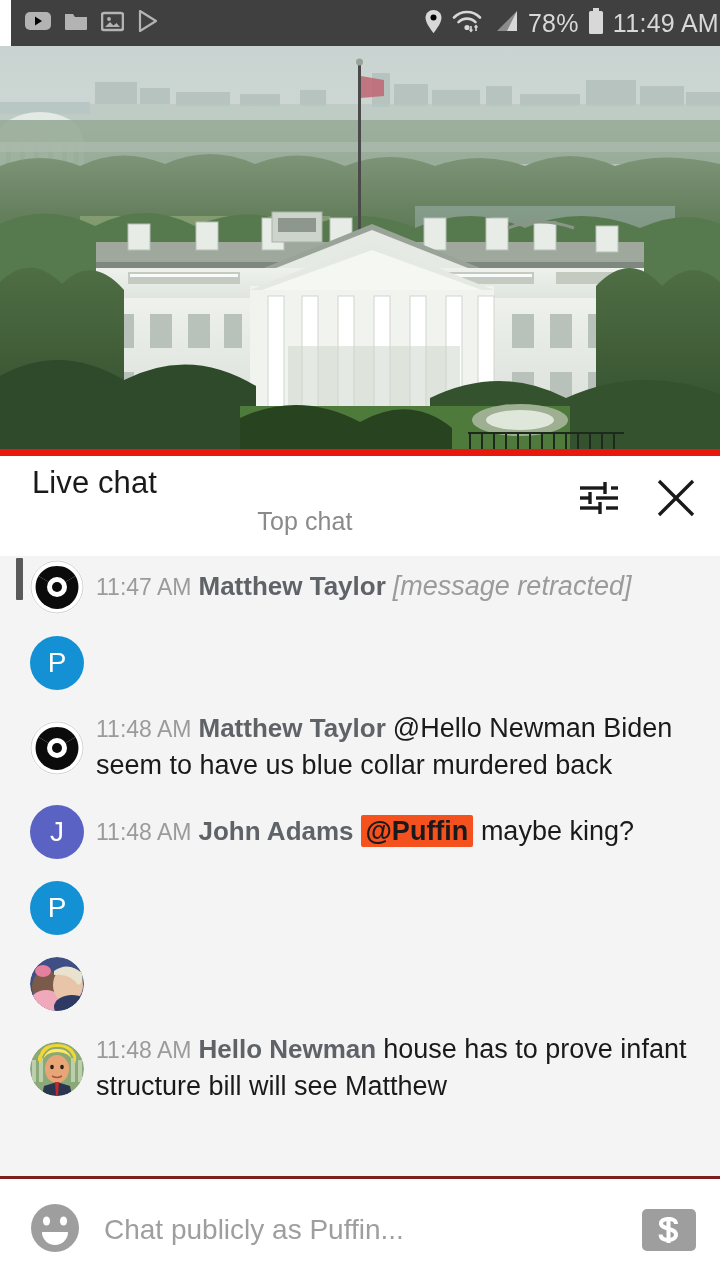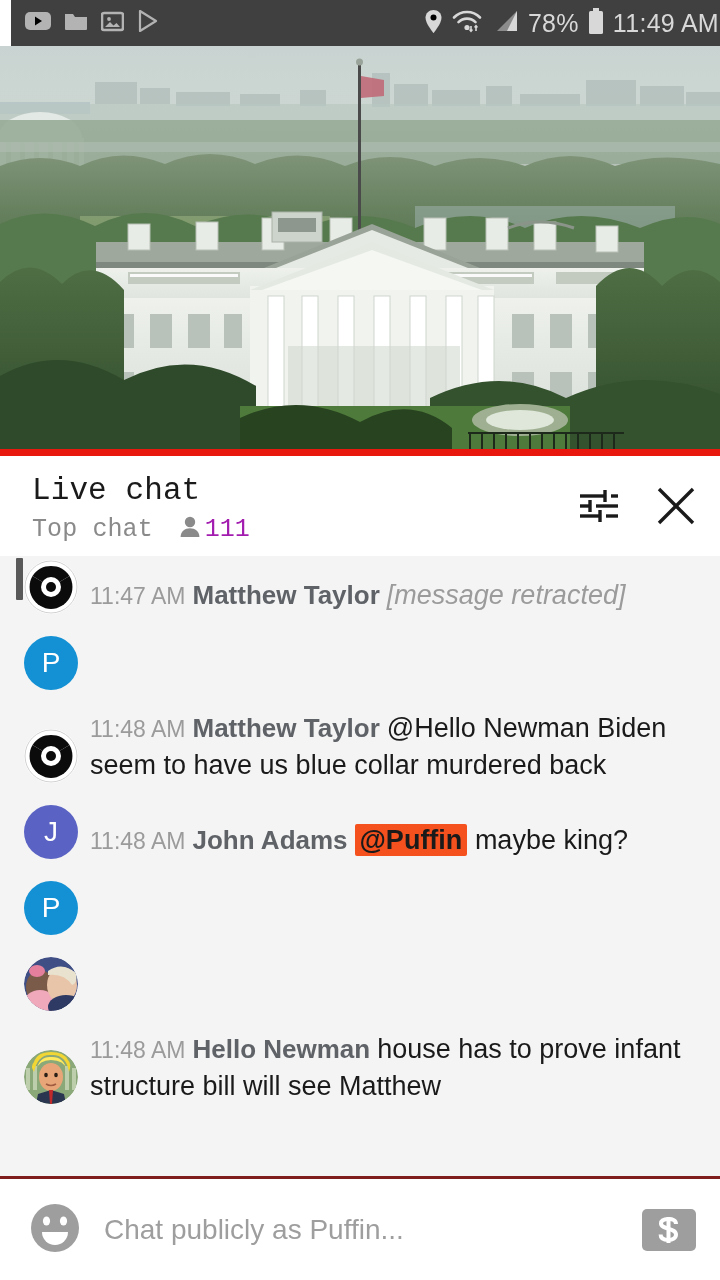--- a/index.html
+++ b/index.html
@@ -46,33 +46,32 @@
   .chat-panel{
     position:absolute; top:456px; left:0;
     width:720px; height:824px;
     background:#ffffff;
     display:flex; flex-direction:column;
   }
 
   .chat-header{
     flex:0 0 auto;
     height:100px;
-    padding:14px 22px 0 32px;
+    padding:6px 22px 0 32px;
     display:flex; align-items:flex-start;
     background:#ffffff;
-    font-family:Liberation Mono, monospace;
   }
   .chat-header-text{ flex:1 1 auto; padding-top:2px; }
   .chat-title{
     font-size:31px; color:#1a1a1a; font-weight:400;
     line-height:38px; letter-spacing:0.1px;
   }
   .chat-sub{
     margin-top:5px;
-    display:flex; align-items:center; gap:12px;
+    display:flex; align-items:center; gap:20px;flex-direction:column;
   }
   .chat-sub-label{
     font-size:25px; color:#8a8a8a; font-weight:400; letter-spacing:0.1px;
   }
   .viewer-group{ display:flex; align-items:center; gap:4px; margin-left:14px;}
   .viewer-count{ font-size:25px; color:#a21caf; }
   .header-actions{ display:flex; align-items:center; gap:34px; padding-top:14px; }
   .hdr-btn{ cursor:pointer; display:block; }
 
   
@@ -90,21 +89,22 @@
   .scroll-thumb{
     position:absolute; left:8px; top:2px;
     width:7px; height:42px;
     background:#595959;
     border-radius:1px;
   }
 
   .msg{
     display:flex;
     padding:10px 24px 10px 24px;
-    align-items:flex-end;
+    align-items:center;
+    margin-left:6px;
   }
   .msg.first{ padding-top:2px; }
 
   .avatar{
     flex:0 0 auto;
     width:54px; height:54px;
     border-radius:50%;
     margin-right:12px;
     margin-top:2px;
     overflow:hidden;

